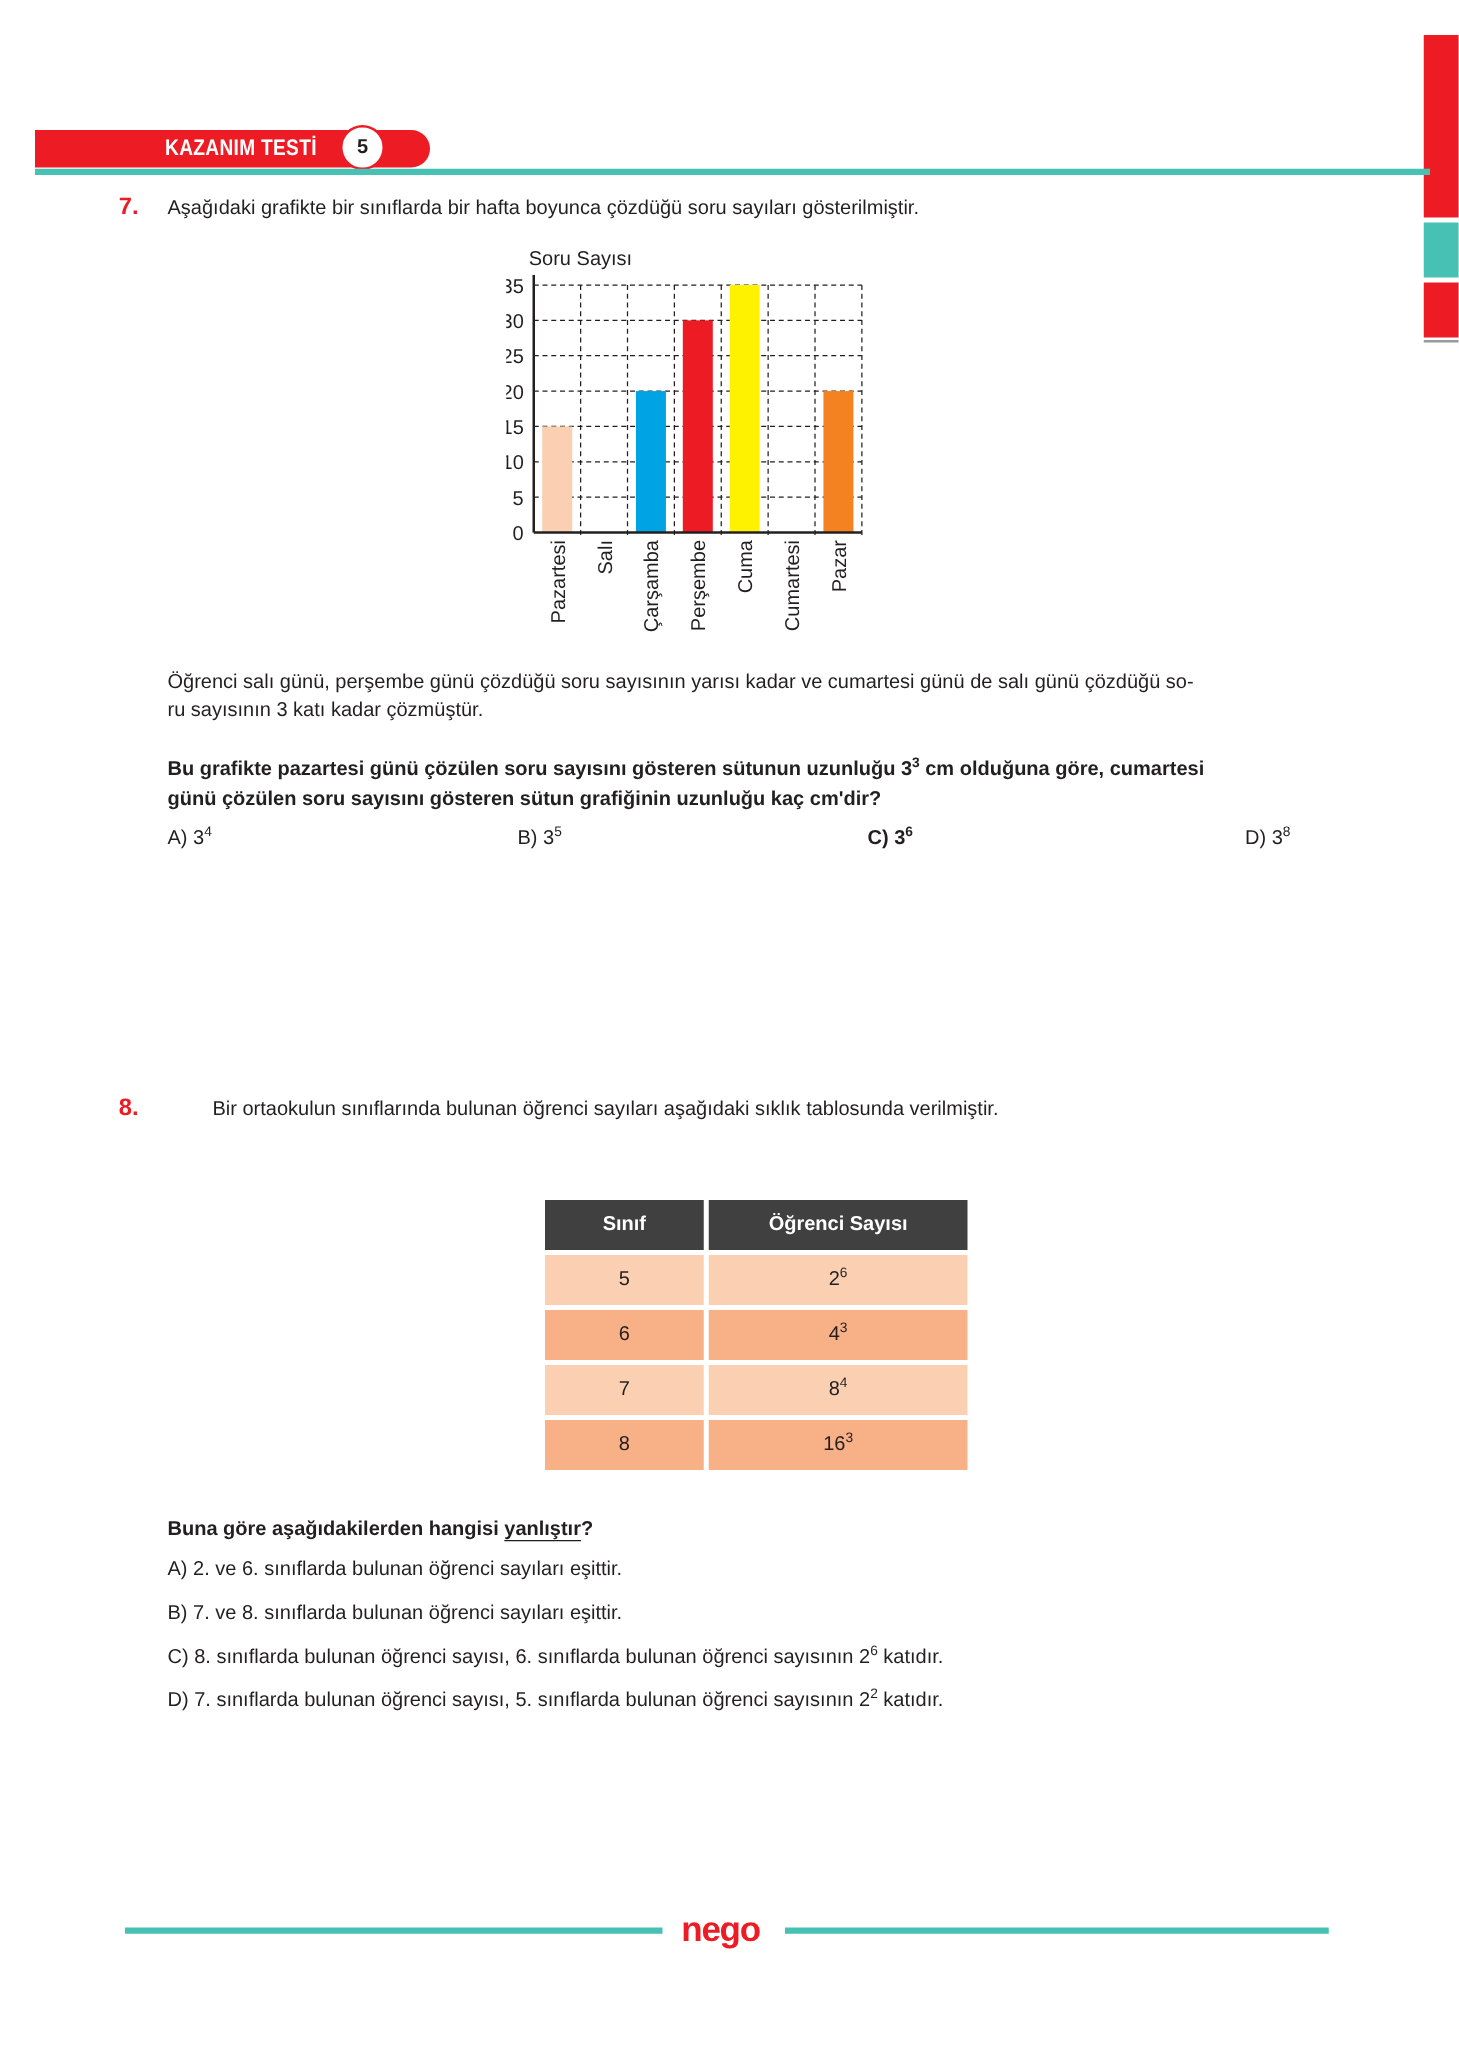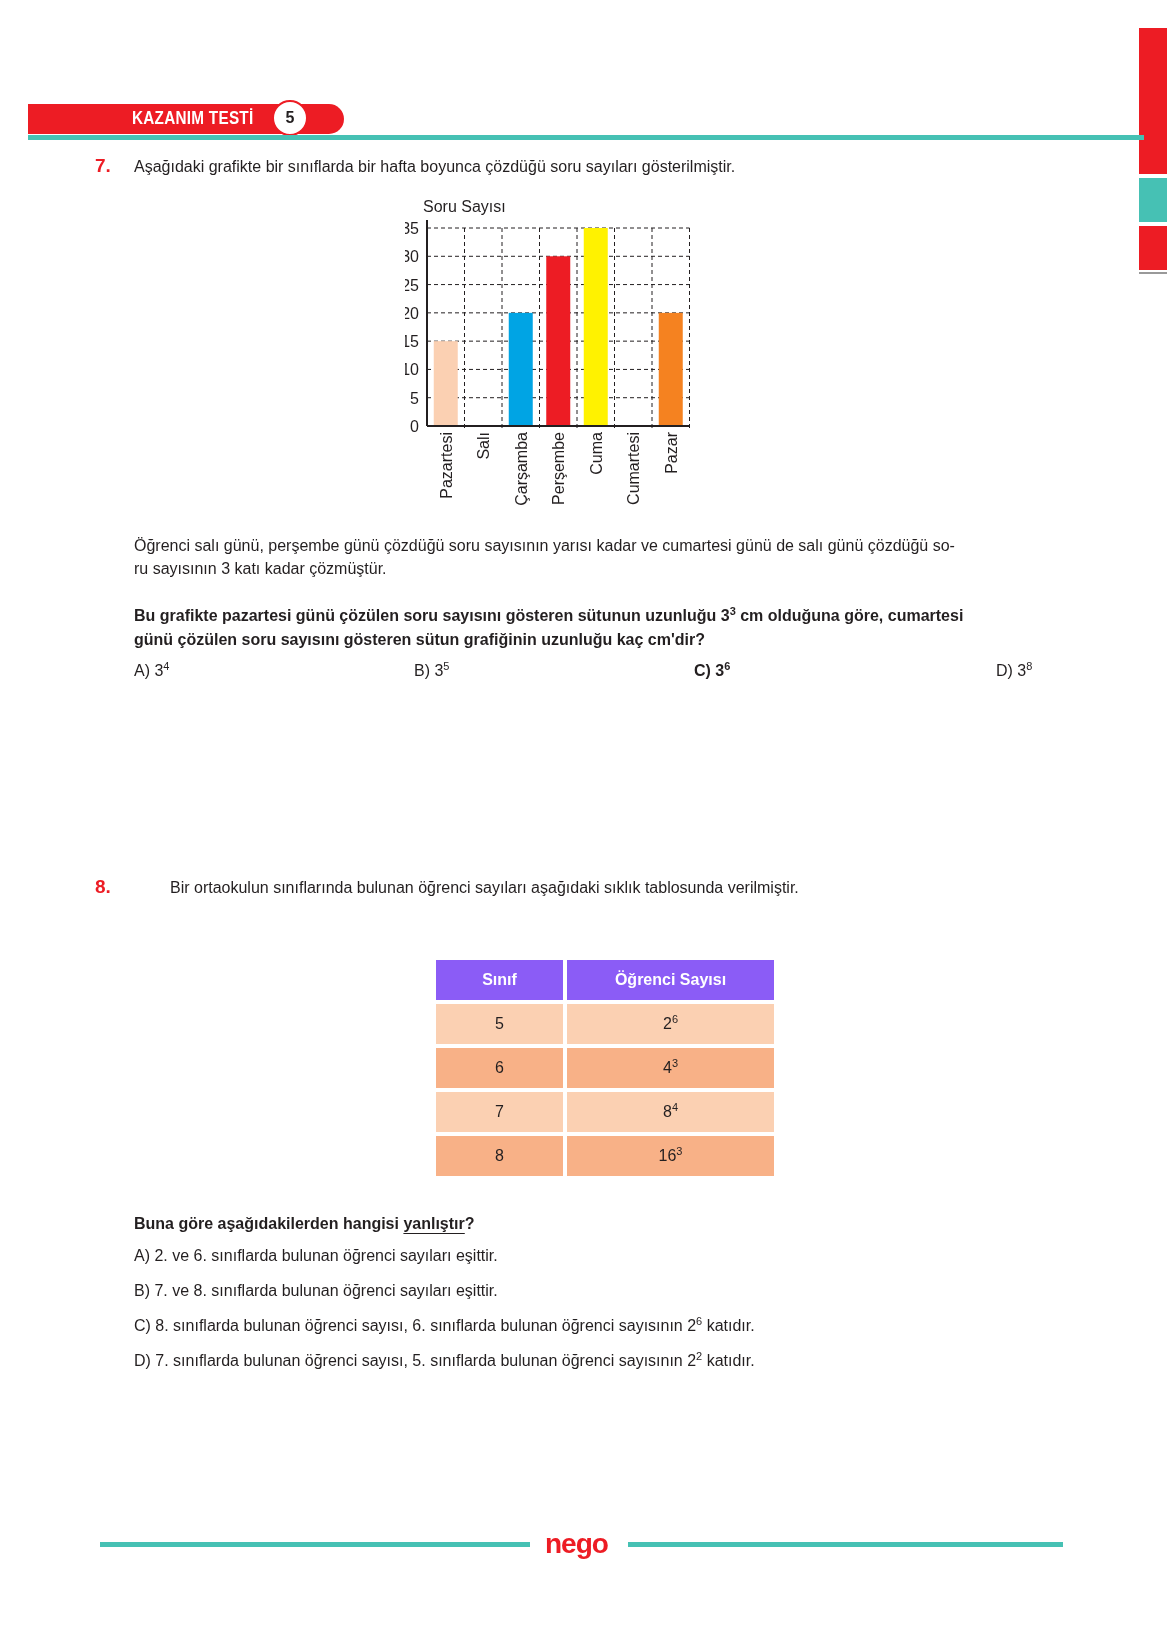--- a/index.html
+++ b/index.html
@@ -21,21 +21,21 @@
   .side-gray { left:1139px; top:272px; width:28px; height:2px; background:#999; }
   .qnum { color:#ed1c24; font-weight:bold; font-size:19px; }
   .txt { font-size:16px; }
   .bold { font-weight:bold;margin-top:12px; }
   sup { font-size:11px; line-height:0; vertical-align:super; }
   
   #chart { left:405px; top:198px; }
   
   .tbl { left:432px; top:956px; border-collapse:separate; border-spacing:4px; }
   .tbl td, .tbl th { height:38px; text-align:center; font-size:16px; }
-  .tbl th { background:#8b5cf6; color:#fff; font-weight:bold; }
+  .tbl th { background:#404040; color:#fff; font-weight:bold; }
   .tbl .c1 { width:125px; }
   .tbl .c2 { width:205px;text-align:center; }
   .tbl tr.light td { background:#fbd0b2; }
   .tbl tr.dark td { background:#f8b187; }
   .uline { text-decoration:underline; text-underline-offset:4px; }
   
   .foot-l { left:100px; top:1542px; width:430px; height:5px; background:#46c1b4; }
   .foot-r { left:628px; top:1542px; width:435px; height:5px; background:#46c1b4; }
   .logo { left:545px; top:1528px; font-weight:bold; font-size:28px; color:#ed1c24; letter-spacing:-1px; }
 </style>

